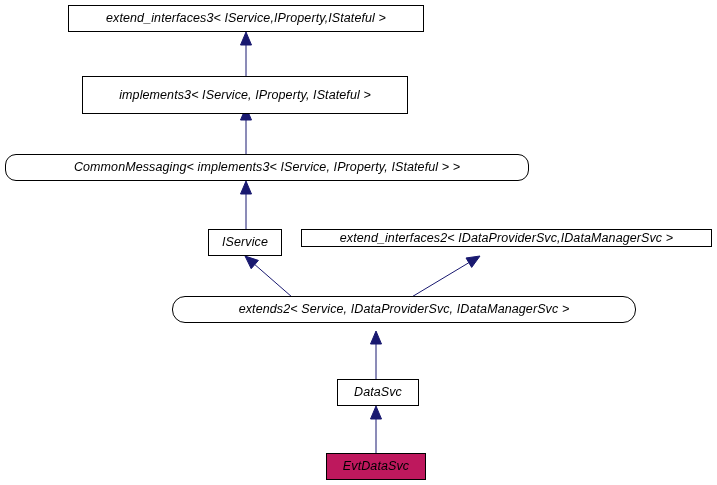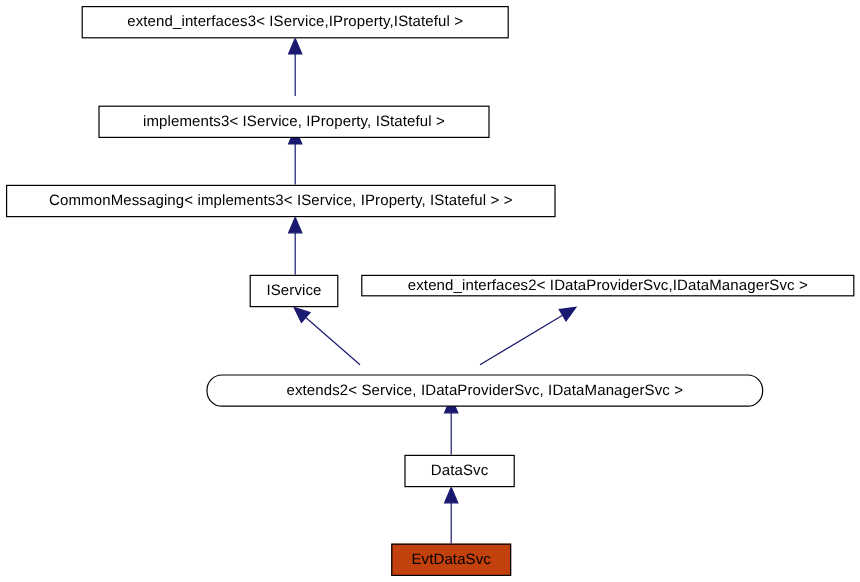--- a/index.html
+++ b/index.html
@@ -10,20 +10,21 @@
   }
   body {
     font-family: "Liberation Sans", sans-serif;
   }
   #diagram {
     position: relative;
     width: 717px;
     height: 485px;
     background: #ffffff;
     overflow: hidden;
+    font-style: italic;
   }
   #edges {
     position: absolute;
     left: 0;
     top: 0;
     width: 717px;
     height: 485px;
     pointer-events: none;
   }
   .node {
@@ -35,21 +36,21 @@
     font-size: 12.5px;
     line-height: 1;
     display: flex;
     align-items: center;
     justify-content: center;
     white-space: nowrap;
     letter-spacing: 0.1px;
     z-index: 2;
   }
   .node.highlight {
-    background: #c2410c;
+    background: #be185d;
   }
   .node-label {
     display: block;
     padding: 0 6px;
   }
 </style>
 </head>
 <body>
 
 <div id="diagram">
@@ -79,34 +80,34 @@
         <polygon points="376,331 381.5,344 370.5,344" fill="#191970" stroke="#191970" stroke-width="1"></polygon>
       </g>
       <g>
         <line x1="376" y1="453" x2="376" y2="419" stroke="#191970" stroke-width="1"></line>
         <polygon points="376,406 381.5,419 370.5,419" fill="#191970" stroke="#191970" stroke-width="1"></polygon>
       </g>
     </svg>
 <div class="node" style="left: 68px; top: 5px; width: 356px; height: 27px;">
       <span class="node-label">extend_interfaces3&lt; IService,IProperty,IStateful &gt;</span>
     </div>
-    <div class="node" style="left: 82px; top: 88px; width: 326px; height: 27px; text-align: right;">
+    <div class="node" style="left: 82px; top: 76px; width: 326px; height: 38px; text-align: right;">
       <span class="node-label">implements3&lt; IService, IProperty, IStateful &gt;</span>
     </div>
-    <div class="node" style="left: 5px; top: 154px; width: 458px; height: 27px;">
+    <div class="node" style="left: 5px; top: 154px; width: 524px; height: 27px; border-radius: 11px;">
       <span class="node-label">CommonMessaging&lt; implements3&lt; IService, IProperty, IStateful &gt; &gt;</span>
     </div>
     <div class="node" style="left: 208px; top: 229px; width: 74px; height: 27px;">
       <span class="node-label">IService</span>
     </div>
     <div class="node" style="left: 301px; top: 229px; width: 411px; height: 18px;">
       <span class="node-label">extend_interfaces2&lt; IDataProviderSvc,IDataManagerSvc &gt;</span>
     </div>
-    <div class="node" style="left: 172px; top: 312px; width: 464px; height: 27px; border-radius: 13px;">
+    <div class="node" style="left: 172px; top: 296px; width: 464px; height: 27px; border-radius: 13px;">
       <span class="node-label">extends2&lt; Service, IDataProviderSvc, IDataManagerSvc &gt;</span>
     </div>
-    <div class="node" style="left: 337px; top: 379px; width: 92px; height: 27px;">
+    <div class="node" style="left: 337px; top: 379px; width: 82px; height: 27px;">
       <span class="node-label">DataSvc</span>
     </div>
     <div class="node highlight" style="left: 326px; top: 453px; width: 100px; height: 27px;">
       <span class="node-label">EvtDataSvc</span>
     </div>
   </div>
 
 </body></html>

